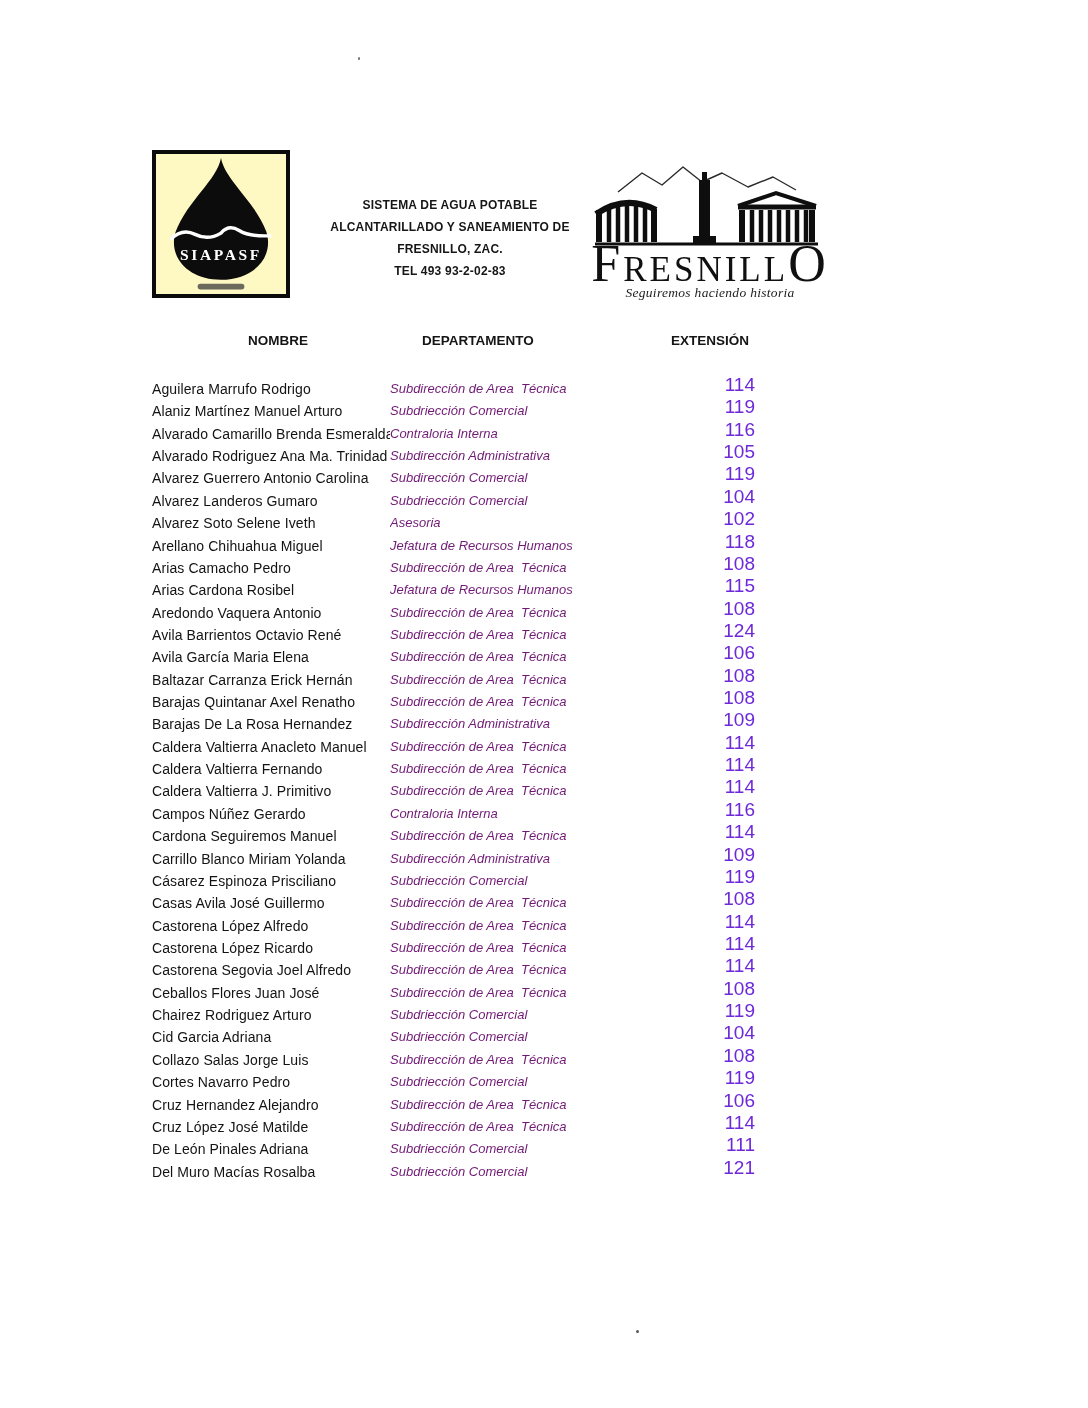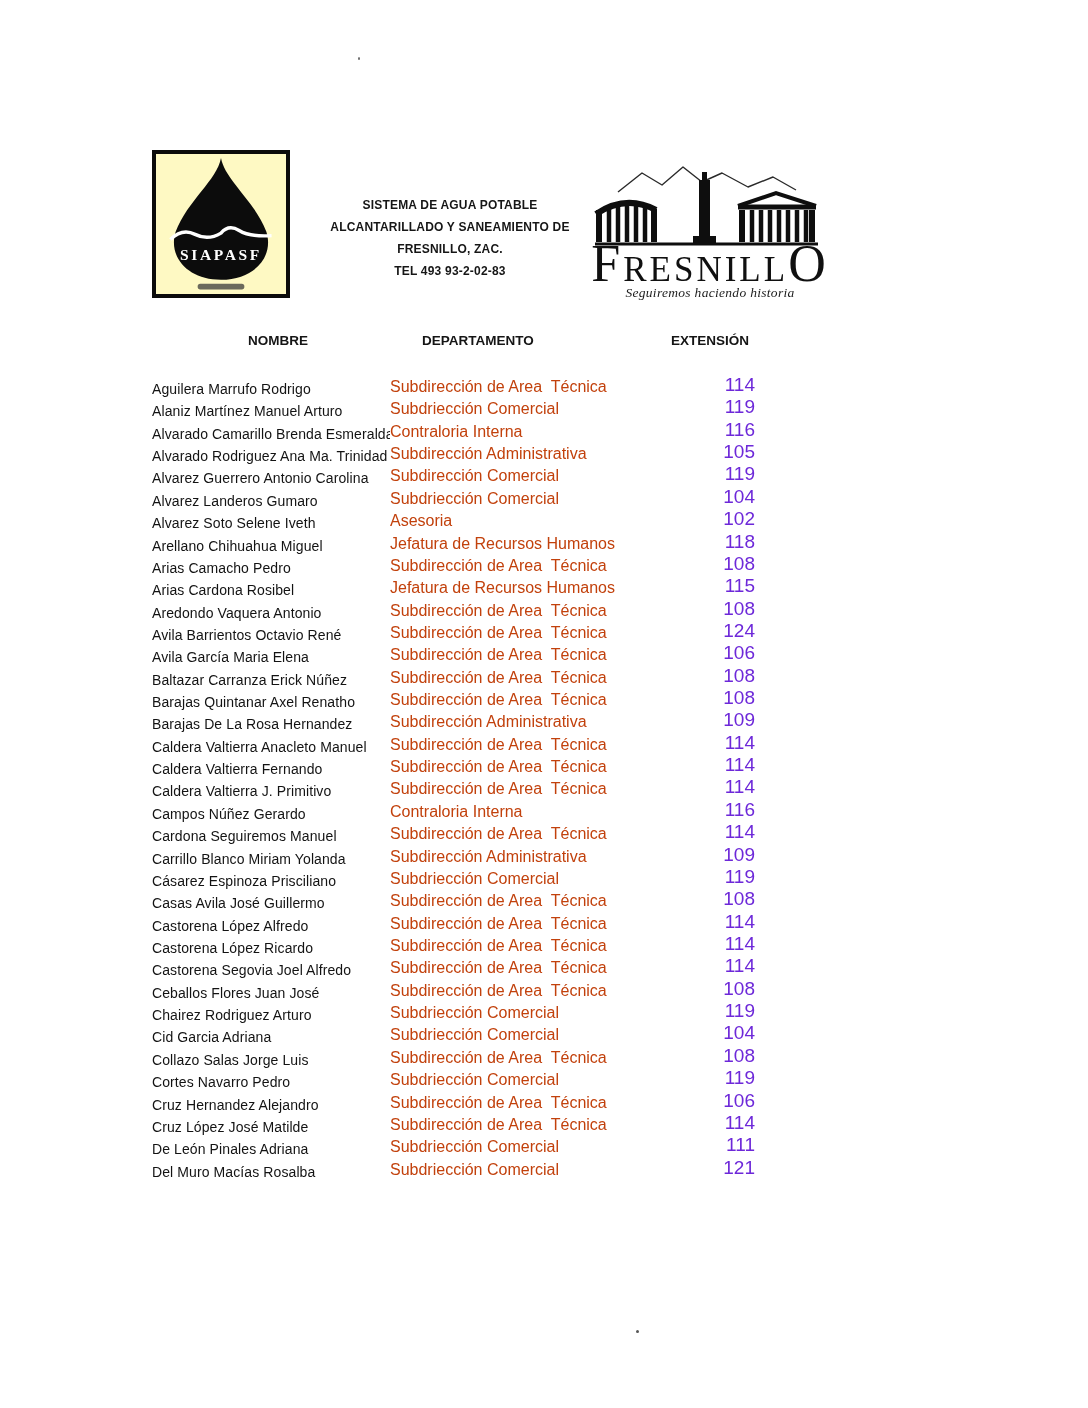--- a/index.html
+++ b/index.html
@@ -42,22 +42,23 @@
   .rows{position:absolute;left:152px;top:374px;width:603px;}
   .row{
     display:grid;grid-template-columns:238px 280px 1fr;
     height:22.37px;align-items:end;
   }
   .cell-name{
     font-size:14px;white-space:nowrap;overflow:hidden;color:#131313;
     letter-spacing:.1px;
   }
   .cell-dept{
-    font-size:16px;white-space:pre;overflow:hidden;color:#c2410c;
+    font-size:13px;white-space:pre;overflow:hidden;color:#701a75;
     padding-bottom:1px;
+    font-style:italic;
   }
   .cell-ext{
     font-size:19px;text-align:right;color:#6d28d9;padding-bottom:1px;
   }
   
   .speck{position:absolute;border-radius:50%;background:#6a6a6a;}
   .speck-a{left:358px;top:57px;width:2px;height:3px;}
   .speck-b{left:636px;top:1330px;width:3px;height:3px;background:#575757;}
   .smudge{opacity:.75;}
 </style>
@@ -195,21 +196,21 @@
     <span class="cell-ext">124</span>
   </div>
 
   <div class="row">
     <span class="cell-name">Avila García Maria Elena</span>
     <span class="cell-dept">Subdirección de Area  Técnica</span>
     <span class="cell-ext">106</span>
   </div>
 
   <div class="row">
-    <span class="cell-name">Baltazar Carranza Erick Núñez</span>
+    <span class="cell-name">Baltazar Carranza Erick Hernán</span>
     <span class="cell-dept">Subdirección de Area  Técnica</span>
     <span class="cell-ext">108</span>
   </div>
 
   <div class="row">
     <span class="cell-name">Barajas Quintanar Axel Renatho</span>
     <span class="cell-dept">Subdirección de Area  Técnica</span>
     <span class="cell-ext">108</span>
   </div>
 

